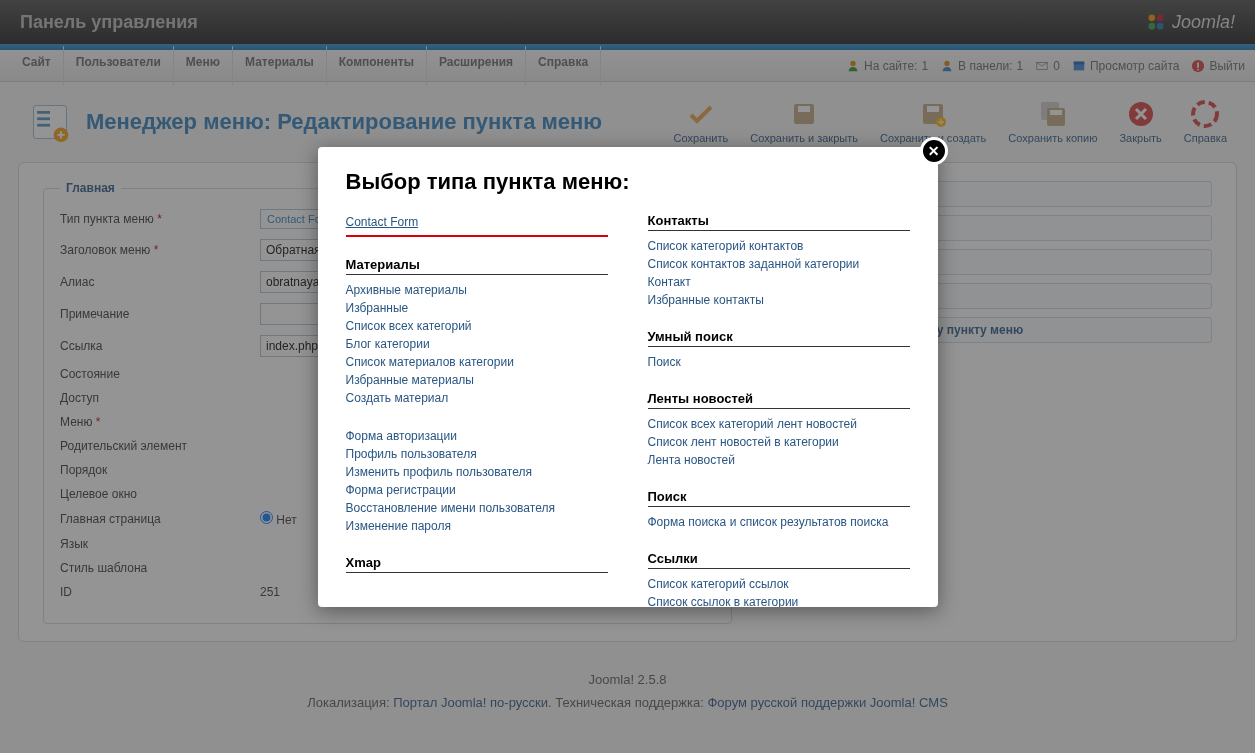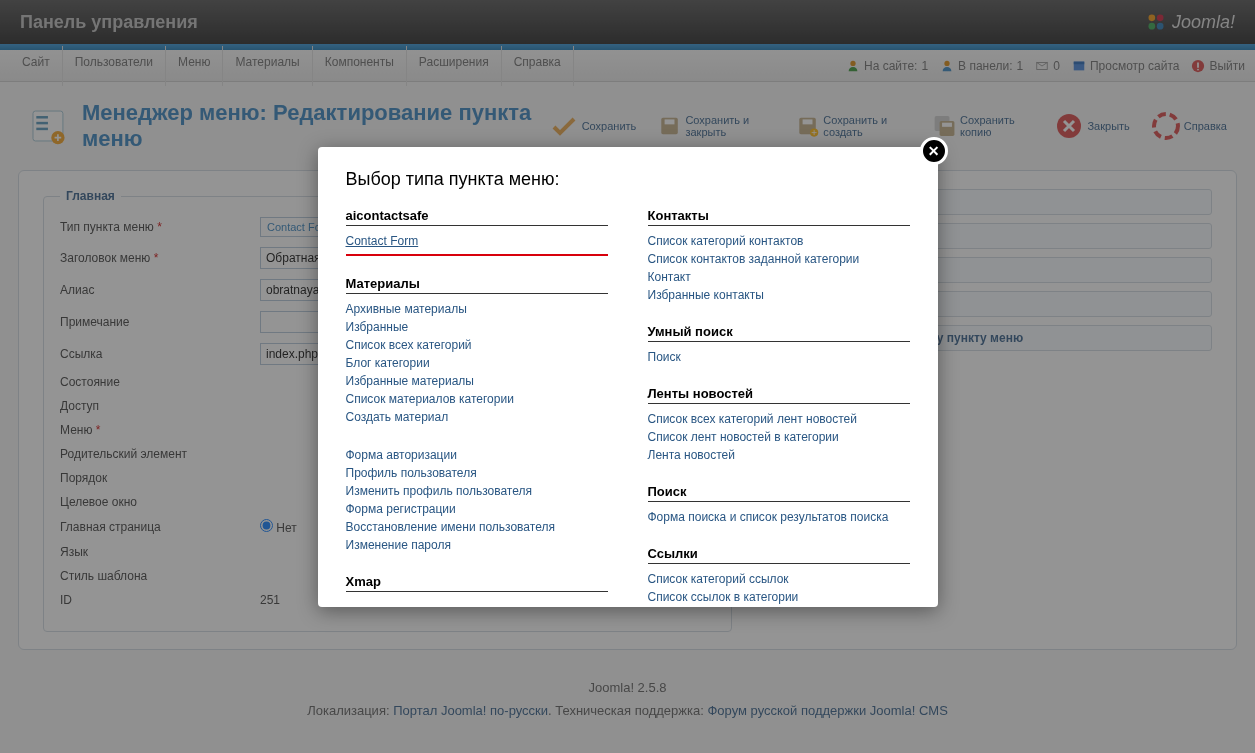--- a/index.html
+++ b/index.html
@@ -7,31 +7,31 @@
 
 .topbar { background: linear-gradient(#4a4a4a, #1a1a1a); height: 44px; display: flex; align-items: center; padding: 0 20px; justify-content: space-between; }
 .topbar-title { color: #bbb; font-size: 18px; font-weight: bold; }
 .joomla-logo { color: #ddd; font-size: 18px; font-style: italic; display: flex; align-items: flex-start; gap: 6px; }
 .joomla-logo svg { width: 20px; height: 20px; }
 
 .blueline { height: 6px; background: linear-gradient(#2a8fd4, #1172b0); }
 
 .menubar { background: linear-gradient(#fafafa, #e8e8e8); border-bottom: 1px solid #ccc; height: 32px; display: flex; align-items: center; justify-content: space-between; padding: 0 10px; }
 .menubar-left { display: flex; }
-.menubar-left .mitem { padding: 0 12px; color: #666; font-weight: normal; cursor: pointer; border-right: 1px solid #ddd; height: 40px; line-height: 32px; }
+.menubar-left .mitem { padding: 0 12px; color: #666; font-weight: bold; cursor: pointer; border-right: 1px solid #ddd; height: 40px; line-height: 32px; }
 .menubar-right { display: flex; gap: 12px; align-items: center; color: #666; font-size: 12px; }
 .menubar-right .status-item { display: flex; align-items: center; gap: 4px; }
 .icon-sm { width: 14px; height: 14px; display: inline-block; }
 
 .page-header { display: flex; align-items: center; justify-content: space-between; padding: 18px 28px 0 28px; }
 .page-title-wrap { display: flex; align-items: center; gap: 14px; }
 .page-title-icon { width: 44px; height: 44px; }
 .page-title { color: #2b7dbc; font-size: 22px; font-weight: bold; }
 .toolbar { display: flex; gap: 22px; }
-.toolbar-btn { display: flex; align-items: center; gap: 4px; cursor: pointer; color: #295683; font-size: 11px; }
+.toolbar-btn { display: flex; flex-direction: column; align-items: center; gap: 4px; cursor: pointer; color: #295683; font-size: 11px; }
 .toolbar-btn .ticon { width: 28px; height: 28px; }
 
 .content { margin: 18px; background: #fff; border: 1px solid #cfd8e0; border-radius: 6px; padding: 18px 24px; display: flex; gap: 20px; height: 480px; }
 .left-col { flex: 1; }
 .right-col { width: 460px; }
 
 fieldset { border: 1px solid #cfd8e0; border-radius: 4px; padding: 14px 16px; }
 legend { color: #295683; font-weight: bold; padding: 0 6px; }
 
 .form-row { display: flex; align-items: center; margin-bottom: 10px; }
@@ -43,21 +43,21 @@
 .sliders { display: flex; flex-direction: column; gap: 8px; }
 .slider { border: 1px solid #cfd8e0; border-radius: 3px; background: #f7fbff; padding: 5px 10px; color: #295683; font-weight: bold; cursor: pointer; display: flex; align-items: center; gap: 6px; }
 
 .footer { text-align: center; color: #555; font-size: 13px; line-height: 1.8; padding-top: 8px; }
 .footer a { color: #295683; text-decoration: none; }
 
 .overlay { position: absolute; inset: 0; background: rgba(60,60,60,0.55); display: flex; align-items: center; justify-content: center; }
 .modal { background: #fff; width: 620px; height: 460px; border-radius: 4px; position: relative; box-shadow: 0 4px 20px rgba(0,0,0,0.4); display: flex; flex-direction: column; }
 .modal-close { position: absolute; top: -10px; right: -10px; width: 28px; height: 28px; background: #000; border: 3px solid #fff; border-radius: 50%; color: #fff; font-weight: bold; display: flex; align-items: center; justify-content: center; cursor: pointer; font-size: 14px; }
 .modal-body { padding: 22px 28px; overflow-y: scroll; flex: 1; }
-.modal-title { font-size: 18px; font-weight: normal; margin-bottom: 18px; color: #000; }
+.modal-title { font-size: 22px; font-weight: bold; margin-bottom: 18px; color: #000; }
 .modal-cols { display: flex; gap: 40px; }
 .modal-col { flex: 1; }
 .modal-section { margin-bottom: 20px; }
 .modal-section h4 { font-size: 13px; font-weight: bold; border-bottom: 1px solid #333; padding-bottom: 2px; margin-bottom: 6px; color: #000; }
 .modal-section a { display: block; color: #295683; text-decoration: none; font-size: 12px; line-height: 1.5; cursor: pointer; }
 .selected-link { text-decoration: underline !important; }
 .red-underline { height: 2px; background: #d8000c; margin-top: 4px; }
 
 ::-webkit-scrollbar { width: 16px; }
 ::-webkit-scrollbar-track { background: #f0f0f0; }
@@ -279,32 +279,31 @@
 </div>
 
 <div class="overlay">
   <div class="modal">
     <div class="modal-close">✕</div>
     <div class="modal-body">
       <div class="modal-title">Выбор типа пункта меню:</div>
       <div class="modal-cols">
         <div class="modal-col" id="modal-left">
             <div class="modal-section">
-              <h4>aicontactsafe</h4>
               <a class="selected-link">Contact Form</a>
               <div class="red-underline"></div>
             </div>
             <div class="modal-section">
               <h4>Материалы</h4>
               <a>Архивные материалы</a>
               <a>Избранные</a>
               <a>Список всех категорий</a>
               <a>Блог категории</a>
+              <a>Список материалов категории</a>
               <a>Избранные материалы</a>
-              <a>Список материалов категории</a>
               <a>Создать материал</a>
             </div>
             <div class="modal-section">
               <a>Форма авторизации</a>
               <a>Профиль пользователя</a>
               <a>Изменить профиль пользователя</a>
               <a>Форма регистрации</a>
               <a>Восстановление имени пользователя</a>
               <a>Изменение пароля</a>
             </div>

